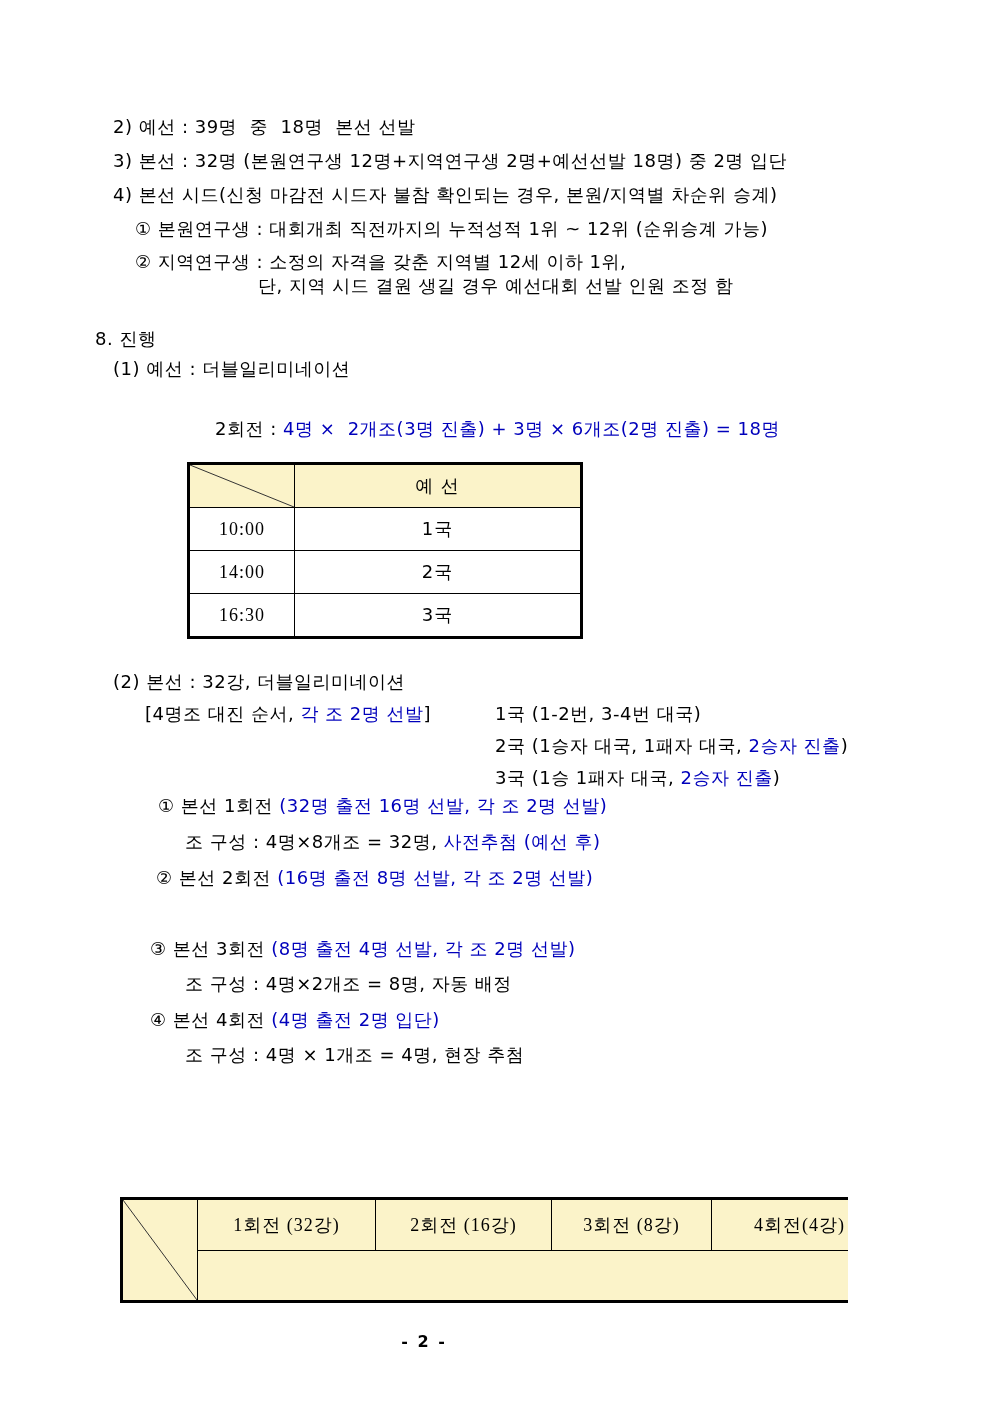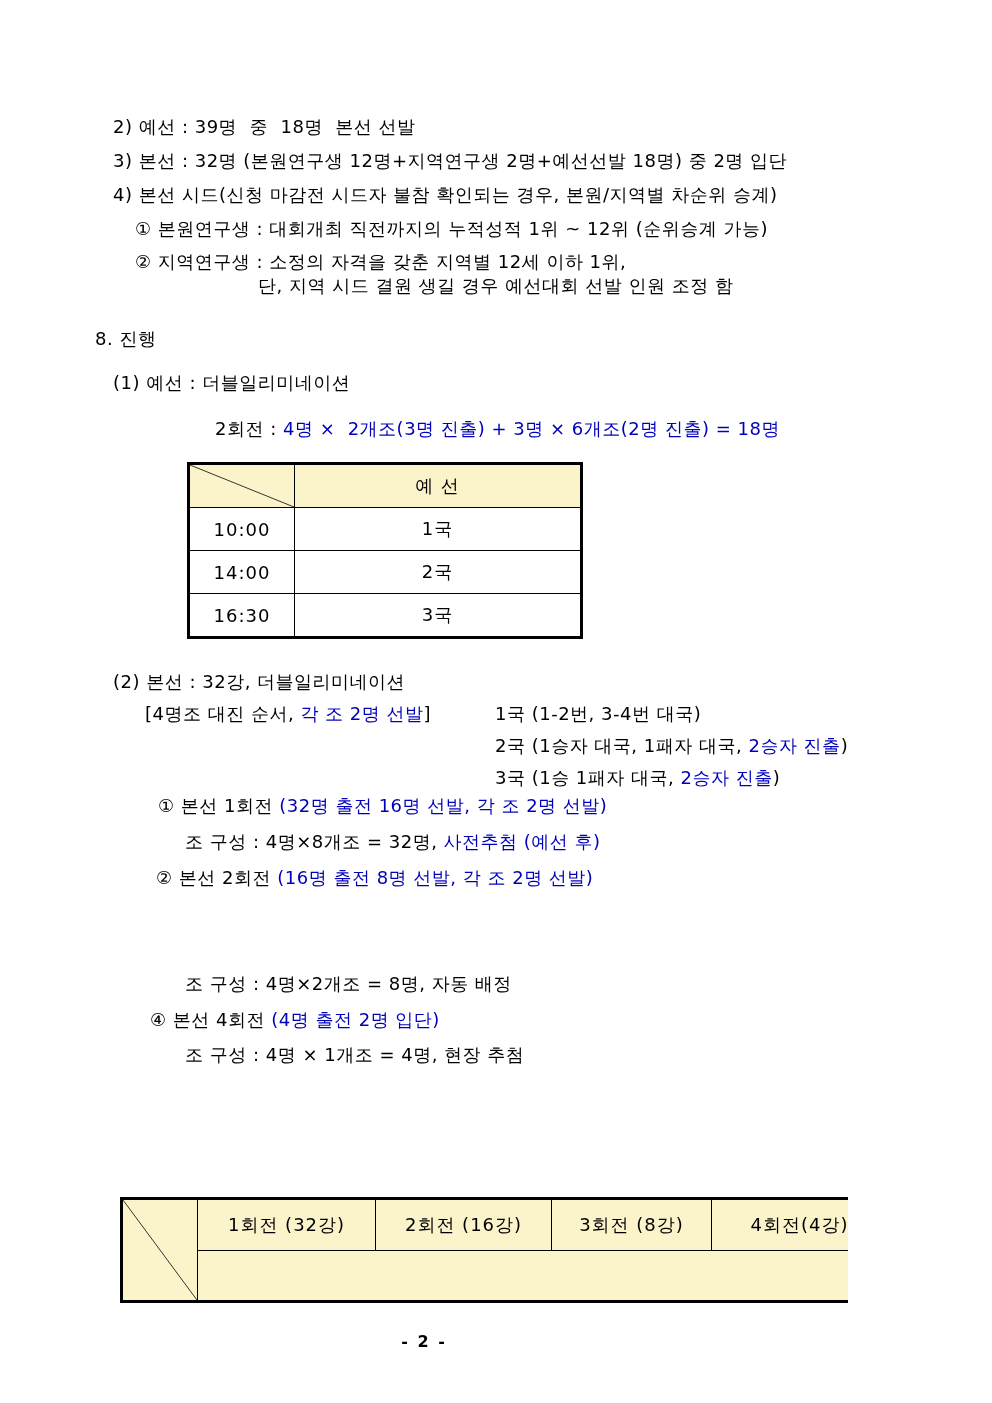--- a/index.html
+++ b/index.html
@@ -18,61 +18,61 @@
   .t1{
     position:absolute;left:187px;top:462px;
     border-collapse:collapse;table-layout:fixed;
   }
   .t1 td{
     border:1px solid #000;
     text-align:center;vertical-align:middle;
     height:42px;padding:0;letter-spacing:1px;
   }
   .t1{border:3px solid #000;}
-  .t1 .c1{width:104px;}
+  .t1 .c1{width:104px;font-family:Liberation Serif, serif;}
   .t1 .c2{width:285px;}
   .yellow{background:#FBF3C9;}
   .diagcell{position:relative;}
   .diagcell svg{position:absolute;left:0;top:0;width:100%;height:100%;display:block;}
   
   .t2{
     position:absolute;left:120px;top:1197px;width:770px;height:106px;
     border:3px solid #000;box-sizing:border-box;background:#FBF3C9;
   }
   .t2 .diag{
     position:absolute;left:0;top:0;width:75px;height:100px;
     border-right:1px solid #000;box-sizing:border-box;
   }
   .t2 .hrow{position:absolute;left:75px;top:0;height:51px;right:0;display:flex;}
   .t2 .drow{position:absolute;left:75px;top:51px;bottom:0;right:0;display:flex;}
   .t2 .cell{
     display:flex;align-items:center;justify-content:center;
     box-sizing:border-box;border-right:1px solid #000;
-    letter-spacing:1px;white-space:pre;
+    letter-spacing:1px;white-space:pre;font-family:Liberation Serif, serif;
   }
   .t2 .cell:last-child{border-right:none;}
   .t2 .hrow .cell{border-bottom:1px solid #000;}
   
   .footer{position:absolute;left:0;right:0;top:1332px;text-align:center;font-weight:bold;font-size:16px;letter-spacing:2px;}
 </style>
 </head>
 <body>
 
 <div class="page">
 
   <div class="line" style="left:113px;top:115px">2) 예선 : 39명  중  18명  본선 선발</div>
   <div class="line" style="left:113px;top:149px">3) 본선 : 32명 (본원연구생 12명+지역연구생 2명+예선선발 18명) 중 2명 입단</div>
   <div class="line" style="left:113px;top:183px">4) 본선 시드(신청 마감전 시드자 불참 확인되는 경우, 본원/지역별 차순위 승계)</div>
   <div class="line" style="left:135px;top:217px">① 본원연구생 : 대회개최 직전까지의 누적성적 1위 ~ 12위 (순위승계 가능)</div>
   <div class="line" style="left:135px;top:250px">② 지역연구생 : 소정의 자격을 갖춘 지역별 12세 이하 1위,</div>
   <div class="line" style="left:258px;top:274px">단, 지역 시드 결원 생길 경우 예선대회 선발 인원 조정 함</div>
 
   <div class="line" style="left:95px;top:327px">8. 진행</div>
 
-  <div class="line" style="left:113px;top:371px">(1) 예선 : 더블일리미네이션</div>
+  <div class="line" style="left:113px;top:357px">(1) 예선 : 더블일리미네이션</div>
   <div class="line" style="left:215px;top:417px"><span>2회전 : </span><span class="blue">4명 ×  2개조(3명 진출) + 3명 × 6개조(2명 진출) = 18명</span></div>
 
   <table class="t1">
     <tbody>
         <tr>
       <td class="c1 yellow diagcell">
         <svg viewBox="0 0 100 100" preserveAspectRatio="none">
               <line x1="0" y1="0" x2="100" y2="100" stroke="#333" stroke-width="1" vector-effect="non-scaling-stroke"></line>
             </svg>
       </td>
@@ -99,20 +99,21 @@
 
   <div class="line" style="left:495px;top:702px"><span>1국 (1-2번, 3-4번 대국)</span><span class="blue"></span><span></span></div>
   <div class="line" style="left:495px;top:734px"><span>2국 (1승자 대국, 1패자 대국, </span><span class="blue">2승자 진출</span><span>)</span></div>
   <div class="line" style="left:495px;top:766px"><span>3국 (1승 1패자 대국, </span><span class="blue">2승자 진출</span><span>)</span></div>
 
   <div class="line" style="left:158px;top:794px"><span>① 본선 1회전 </span><span class="blue">(32명 출전 16명 선발, 각 조 2명 선발)</span></div>
   <div class="line" style="left:185px;top:830px"><span>조 구성 : 4명×8개조 = 32명, </span><span class="blue">사전추첨 (예선 후)</span><span></span></div>
 
   <div class="line" style="left:156px;top:866px"><span>② 본선 2회전 </span><span class="blue">(16명 출전 8명 선발, 각 조 2명 선발)</span></div>
 
+  <div class="line" style="left:150px;top:937px"><span>③ 본선 3회전 </span><span class="blue">(8명 출전 4명 선발, 각 조 2명 선발)</span></div>
   <div class="line" style="left:185px;top:972px"><span>조 구성 : 4명×2개조 = 8명, 자동 배정</span><span class="blue"></span><span></span></div>
 
   <div class="line" style="left:150px;top:1008px"><span>④ 본선 4회전 </span><span class="blue">(4명 출전 2명 입단)</span></div>
   <div class="line" style="left:185px;top:1043px"><span>조 구성 : 4명 × 1개조 = 4명, 현장 추첨</span><span class="blue"></span><span></span></div>
 
   <div class="t2">
     <div class="diag">
       <svg viewBox="0 0 100 100" preserveAspectRatio="none" style="width:100%;height:100%;display:block">
           <line x1="0" y1="0" x2="100" y2="100" stroke="#333" stroke-width="1" vector-effect="non-scaling-stroke"></line>
         </svg>

